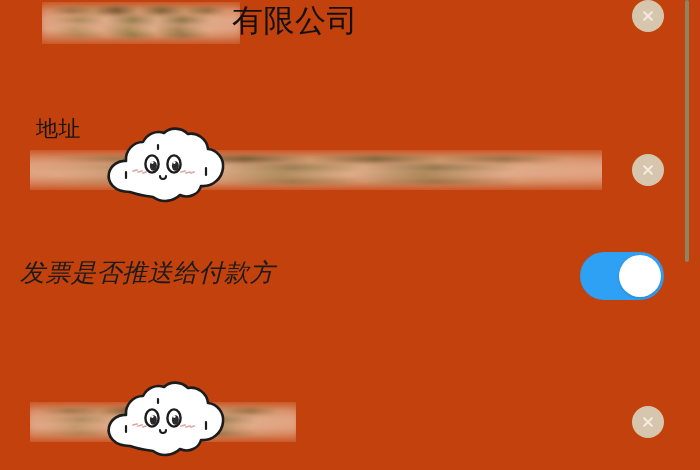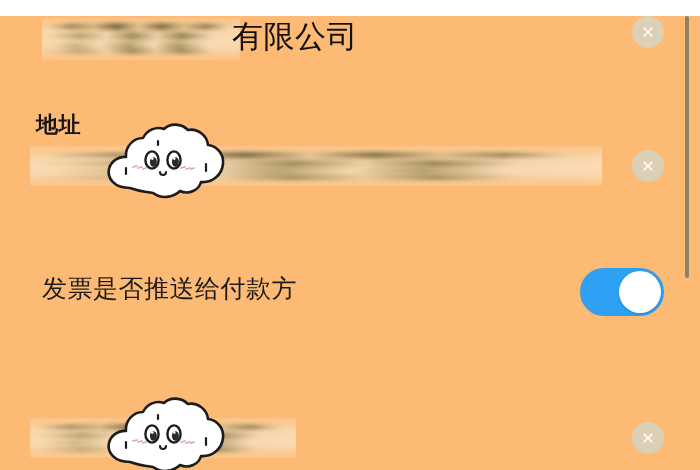--- a/index.html
+++ b/index.html
@@ -12,22 +12,21 @@
     height: 470px;
     position: relative;
     overflow: hidden;
     font-family: "Liberation Sans", "DejaVu Sans", sans-serif;
     background: #ffffff;
   }
 
   .screen {
     position: absolute;
     inset: 0;
-    background: #fdba74;
-    margin-top: 16px;
+    background: #c2410c;
   }
 
   
   .row {
     position: absolute;
     left: 0;
     right: 0;
   }
 
   .field-label {
@@ -200,21 +199,21 @@
 
     <span class="value-text" style="left:232px; top:5px;">有限公司</span>
 
     <div class="clear-btn" style="left:632px; top:0px;">
       <svg width="16" height="16" viewBox="0 0 16 16">
         <path d="M4.2 4.2 L11.8 11.8 M11.8 4.2 L4.2 11.8" stroke="#fbf8ef" stroke-width="2.1" stroke-linecap="round" fill="none"></path>
       </svg>
     </div>
   </div>
 
-  <div class="row" style="top:92px;height:90px;font-weight:bold;">
+  <div class="row" style="top:112px;height:90px;">
 
     <span class="field-label small" style="left:36px; top:6px;">地址</span>
 
     <div class="redaction" style="left:30px; top:38px; width:572px; height:40px;">
       <div class="wash"></div>
       <div class="smear">
         <div class="streak" style="top:6px;  height:6px;"></div>
         <div class="streak s2" style="top:14px; height:7px;"></div>
         <div class="streak s3" style="top:22px; height:6px;"></div>
         <div class="streak s2" style="top:29px; height:5px;"></div>
@@ -253,21 +252,21 @@
 
     <div class="clear-btn" style="left:632px; top:42px;">
       <svg width="16" height="16" viewBox="0 0 16 16">
         <path d="M4.2 4.2 L11.8 11.8 M11.8 4.2 L4.2 11.8" stroke="#fbf8ef" stroke-width="2.1" stroke-linecap="round" fill="none"></path>
       </svg>
     </div>
   </div>
 
   <div class="row" style="top:248px;height:56px;">
 
-    <span class="field-label" style="left:42px; top:12px;">发票是否推送给付款方</span>
+    <span class="field-label" style="left:20px; top:12px;font-style:italic;">发票是否推送给付款方</span>
 
     <div class="switch" style="left:580px; top:4px;">
       <div class="knob"></div>
     </div>
   </div>
 
   <div class="row" style="top:362px;height:108px;">
 
 
     <div class="redaction" style="left:30px; top:40px; width:266px; height:40px;">

